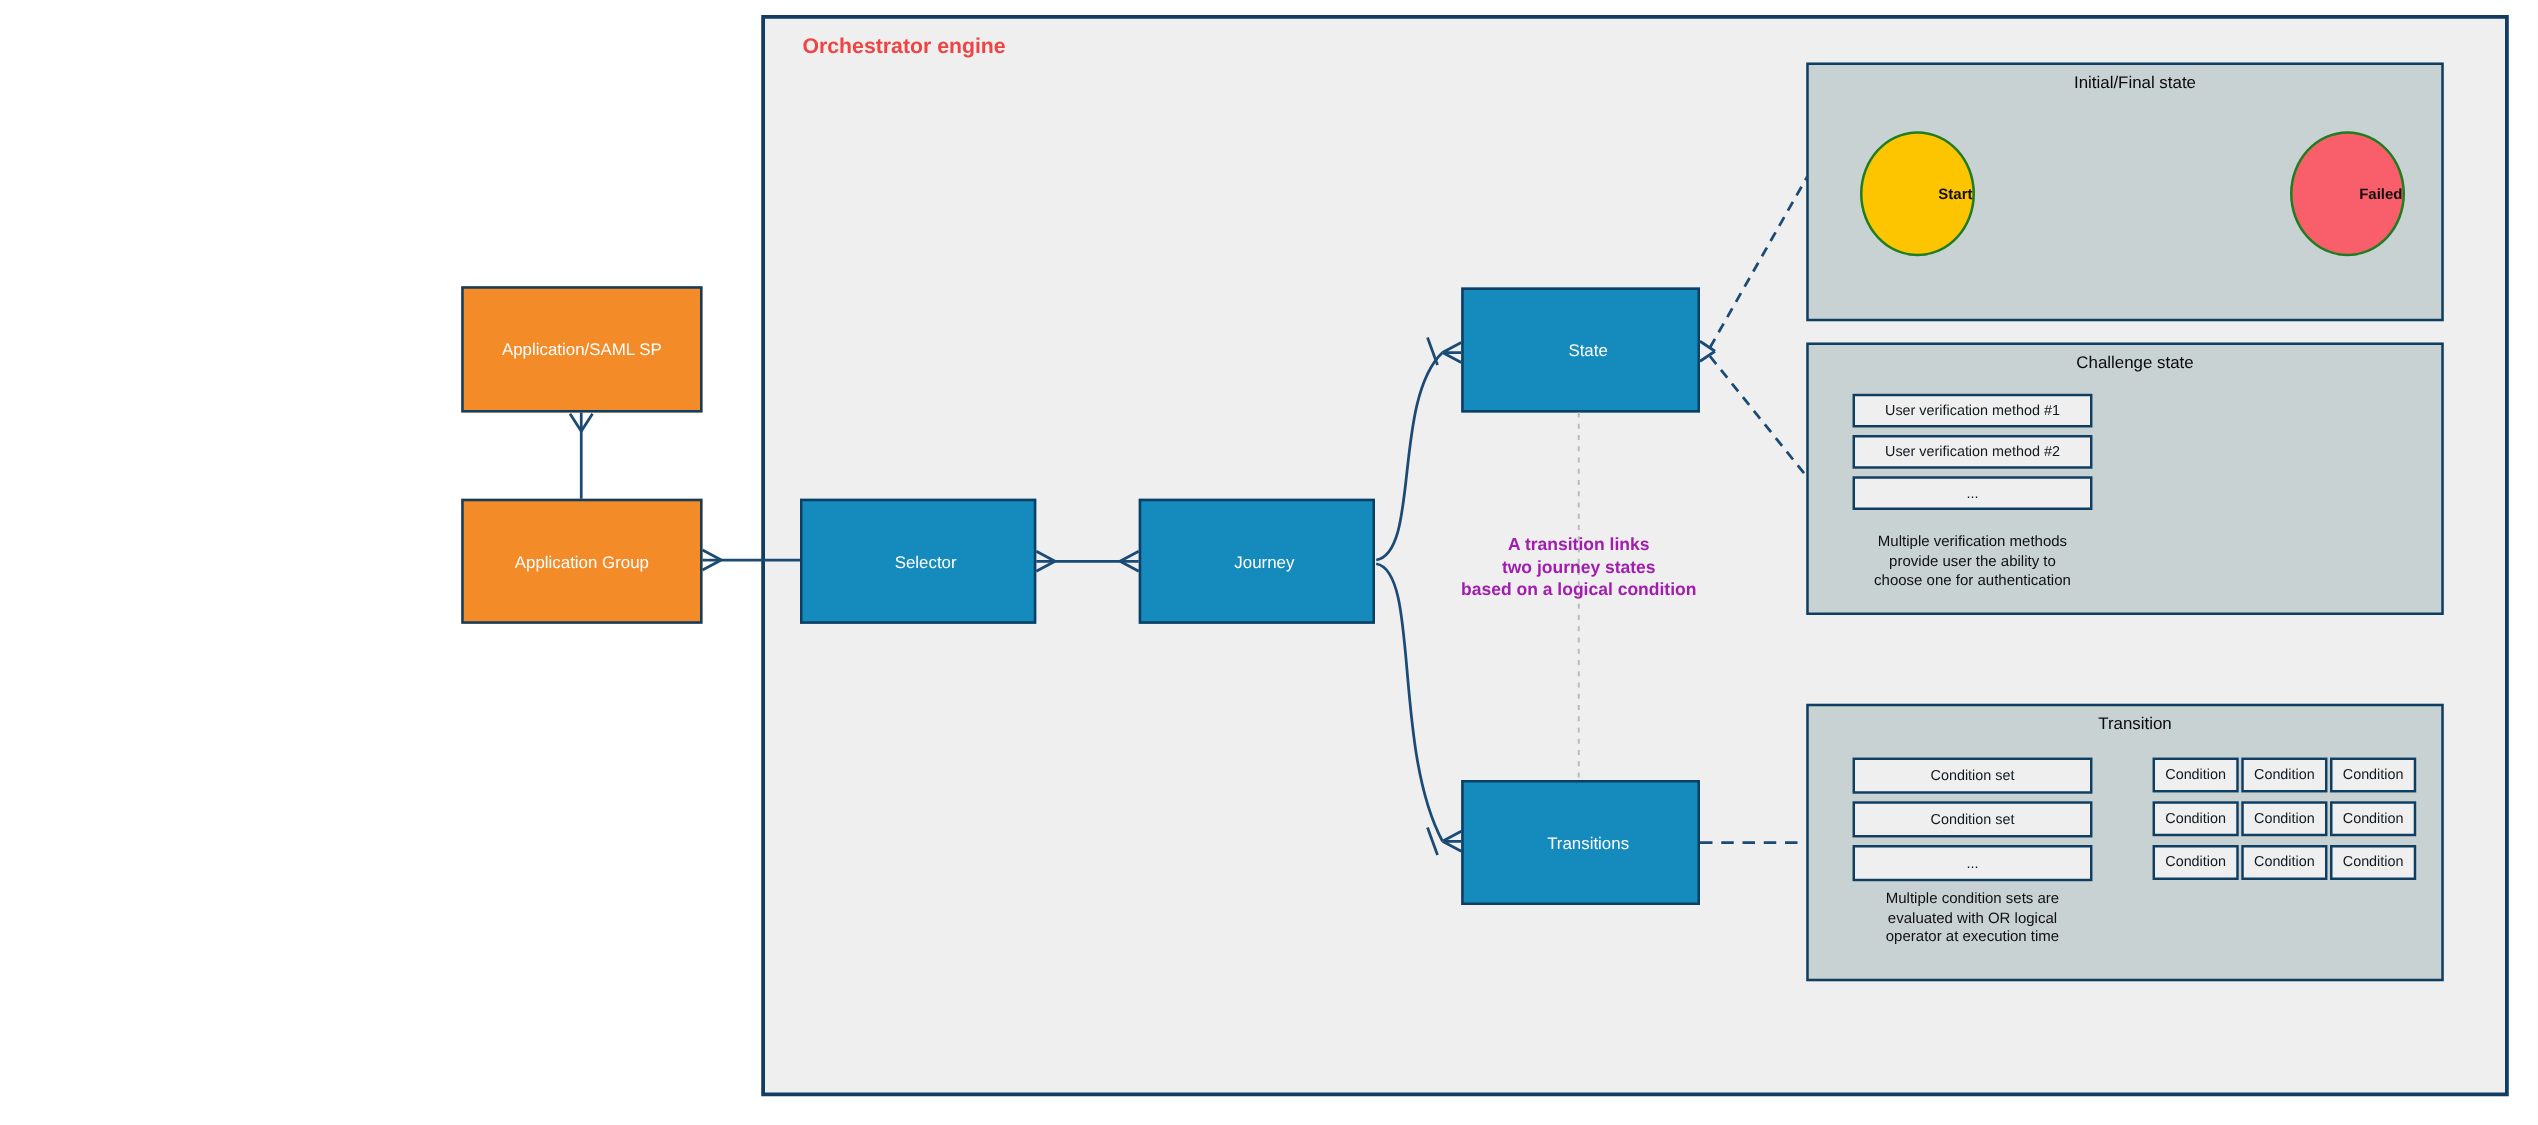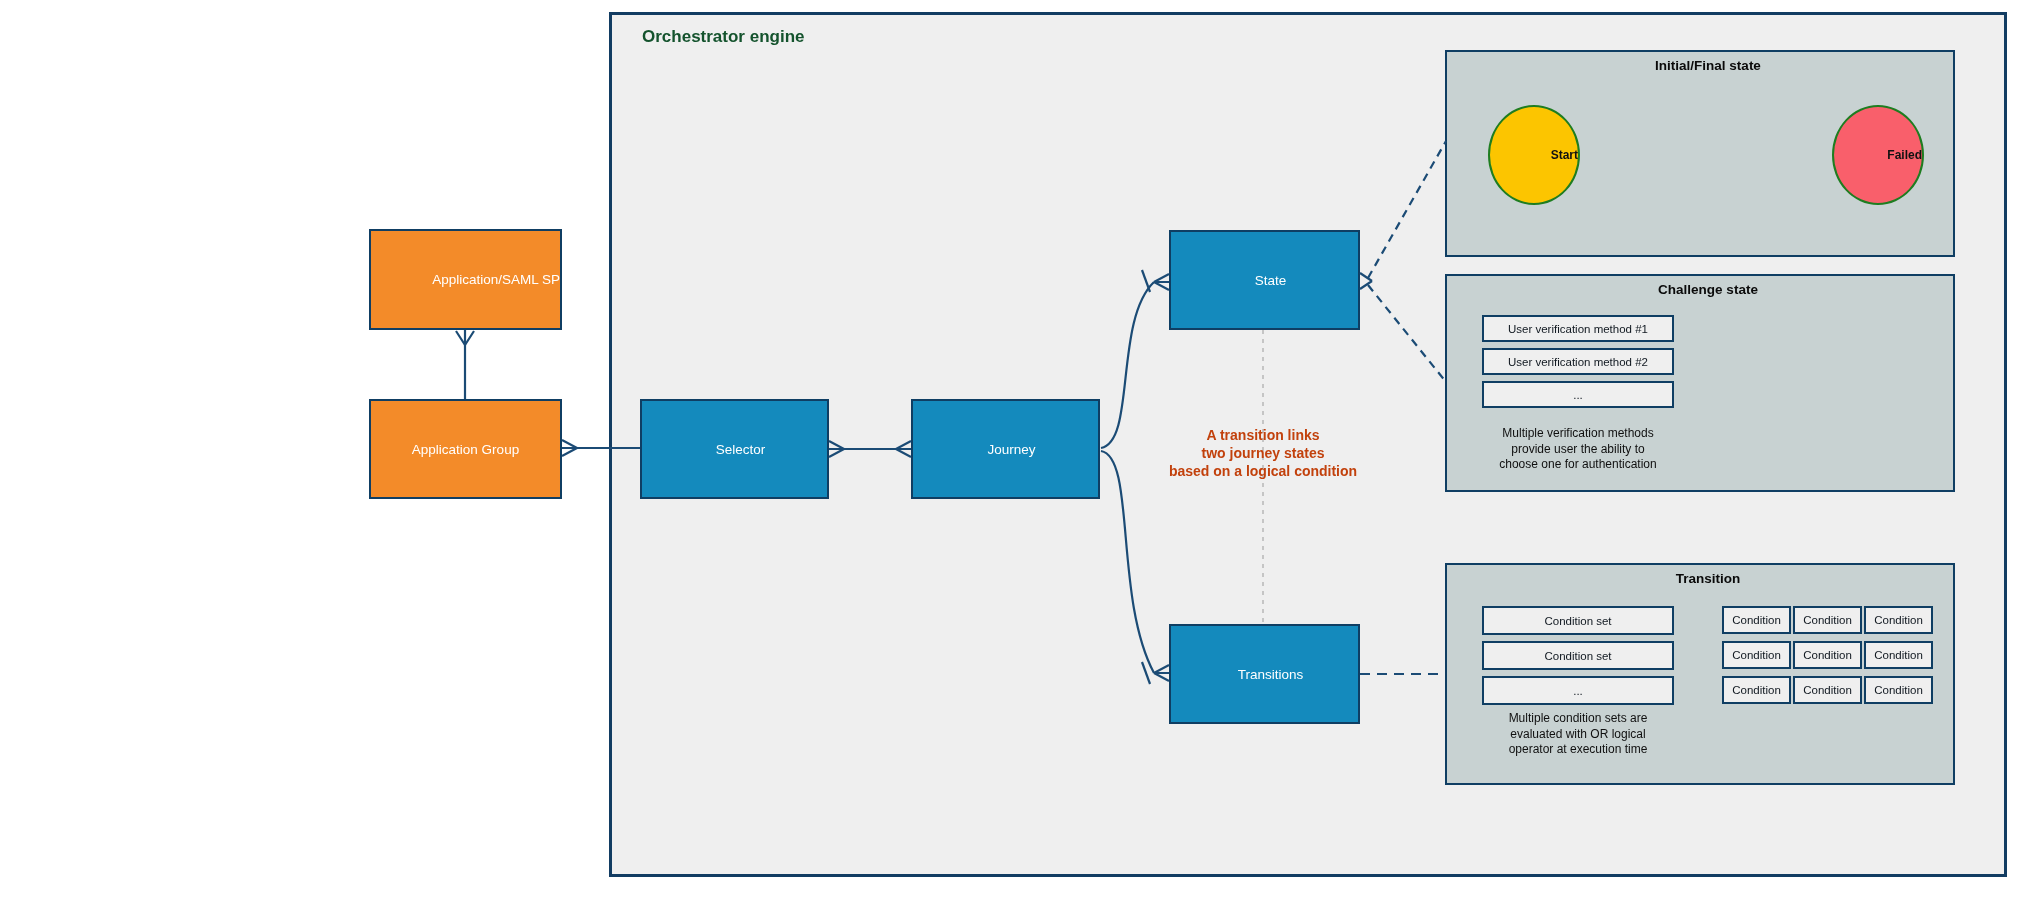--- a/index.html
+++ b/index.html
@@ -1,47 +1,47 @@
 <!DOCTYPE html>
 <html><head>
 <meta charset="utf-8">
 <style>
   html,body{margin:0;padding:0;background:#ffffff;}
   body{width:2030px;height:900px;position:relative;font-family:"Liberation Sans",sans-serif;overflow:hidden;}
 
   
   .orchestrator{position:absolute;left:609px;top:12px;width:1398px;height:865px;
     background:#efefef;border:3px solid #123c62;box-sizing:border-box;}
-  .orch-title{position:absolute;left:642px;top:27px;font-size:17px;font-weight:bold;color:#14532d;}
+  .orch-title{position:absolute;left:642px;top:27px;font-size:17px;font-weight:bold;color:#ef4444;}
 
   
   .node{position:absolute;box-sizing:border-box;border:2.5px solid #0f3e63;
     display:flex;align-items:center;justify-content:center;
     color:#ffffff;font-size:13.5px;}
   .node.orange{background:#f38b29;}
   .node.blue{background:#148abd;padding-left:12px;}
-  .n-appsaml{left:369px;top:229px;width:193px;height:101px;justify-content:flex-end;}
+  .n-appsaml{left:369px;top:229px;width:193px;height:101px;}
   .n-appgroup{left:369px;top:399px;width:193px;height:100px;}
   .n-selector{left:640px;top:399px;width:189px;height:100px;}
   .n-journey{left:911px;top:399px;width:189px;height:100px;}
   .n-state{left:1169px;top:230px;width:191px;height:100px;}
   .n-transitions{left:1169px;top:624px;width:191px;height:100px;}
 
   
   .annotation{position:absolute;left:1088px;top:426px;width:350px;text-align:center;
-    font-size:14px;font-weight:bold;color:#c2410c;line-height:18px;z-index:6;}
+    font-size:14px;font-weight:bold;color:#a21caf;line-height:18px;z-index:6;}
 
   
   .panel{position:absolute;left:1445px;width:510px;background:#c8d2d2;
     border:2.5px solid #0f3e63;box-sizing:border-box;}
   .p-initial{top:50px;height:207px;}
   .p-challenge{top:274px;height:218px;}
   .p-transition{top:563px;height:222px;}
   .panel-title{position:absolute;left:0;right:0;top:6px;text-align:center;
-    font-size:13.5px;font-weight:bold;color:#0a0a0a;margin-left:16px;}
+    font-size:13.5px;font-weight:normal;color:#0a0a0a;margin-left:16px;}
 
   
   .circle{position:absolute;width:92px;height:100px;border:2.5px solid #1e7d20;
     border-radius:50%;display:flex;align-items:center;justify-content:flex-end;
     font-size:12px;font-weight:bold;color:#111;box-sizing:border-box;text-align:center;}
   .c-start{left:41px;top:53px;background:#fcc500;}
   .c-auth{left:213px;top:53px;background:#2bcfac;}
   .c-failed{left:385px;top:53px;background:#f95f6b;}
 
   

